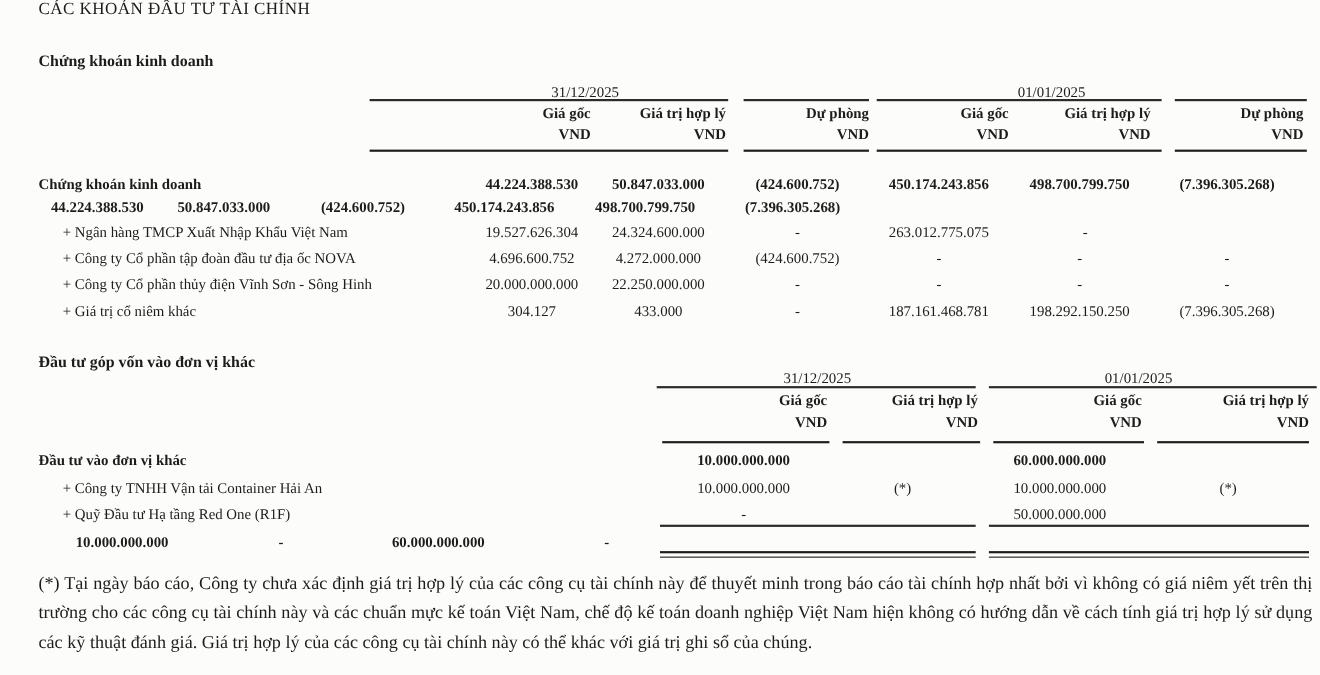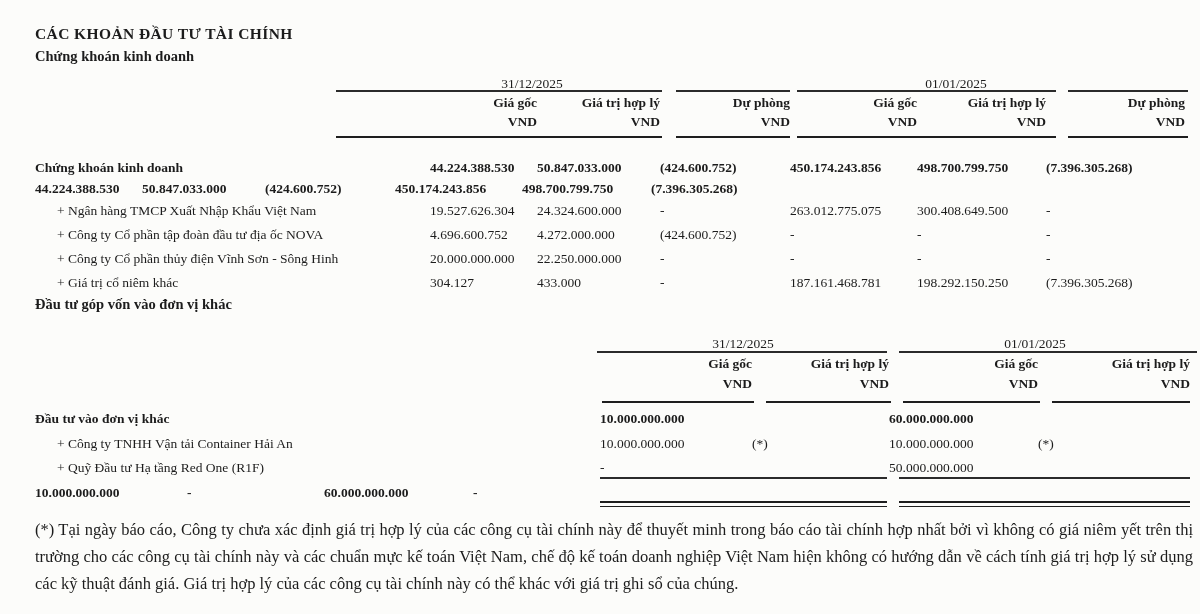--- a/index.html
+++ b/index.html
@@ -5,24 +5,24 @@
   *{margin:0;padding:0;box-sizing:border-box}
   html,body{width:1200px;height:614px}
   body{
     position:relative;overflow:hidden;
     background:#fcfcfa;color:#1c1c1c;
     font-family:"Liberation Serif","DejaVu Serif",serif;
     font-size:13.5px;
   }
   .b{font-weight:bold}
   .ctr{position:absolute;transform:translateX(-50%);font-weight:normal;white-space:nowrap}
-  .title{position:absolute;left:35px;top:25px;font-size:15.5px;font-weight:bold;letter-spacing:.4px;white-space:nowrap}
+  .title{position:absolute;left:35px;top:0;font-size:15.5px;font-weight:normal;letter-spacing:.4px;white-space:nowrap}
   .h2{position:absolute;left:35px;font-size:14.5px;font-weight:bold;white-space:nowrap}
   .sec1{top:48px}
-  .sec2{top:296px}
+  .sec2{top:322px}
 
   
   .hl{position:absolute;height:1.5px;background:#2b2b2b}
   .hl2{position:absolute;height:2px;background:#1e1e1e}
   .dbl{position:absolute;height:6px;border-top:2.5px solid #1e1e1e;border-bottom:1.5px solid #1e1e1e}
   .lA1{left:336px;top:90px;width:326px}
   .lA2{left:676px;top:90px;width:114px}
   .lA3{left:797px;top:90px;width:259px}
   .lA4{left:1068px;top:90px;width:120px}
   .lB1{left:336px;top:136px;width:326px}
@@ -52,21 +52,21 @@
   .t2n{position:absolute;top:356px;font-weight:bold;white-space:nowrap}
   .t2u{position:absolute;top:376px;font-weight:bold;white-space:nowrap}
   .sp1{right:448px}.sp2{right:311px}.sp3{right:162px}.sp4{right:10px}
 
   
   .rows{position:absolute;left:35px;display:flex;flex-direction:column}
   .trow{display:flex}
   .trow.b .cell{font-weight:bold}
   .cell{white-space:nowrap}
   .lblc{text-align:left}
-  .vc{text-align:left}
+  .vc{text-align:center}
   .ind{padding-left:22px}
   .ind2{padding-left:28px}
 
   .t1rows{top:157px;width:1153px}
   .t1rows .trow{line-height:24px}
   .t1rows .trow.tight{line-height:21px}
   .t1rows .lblc{width:395px}
   .t1rows .w1{width:107px}
   .t1rows .w2{width:123px}
   .t1rows .w3{width:130px}
@@ -134,21 +134,20 @@
     <div class="cell vc w4">450.174.243.856</div>
     <div class="cell vc w5">498.700.799.750</div>
     <div class="cell vc w6">(7.396.305.268)</div>
   </div>
   <div class="trow">
     <div class="cell lblc ind">+ Ngân hàng TMCP Xuất Nhập Khẩu Việt Nam</div>
     <div class="cell vc w1">19.527.626.304</div>
     <div class="cell vc w2">24.324.600.000</div>
     <div class="cell vc w3">-</div>
     <div class="cell vc w4">263.012.775.075</div>
-    <div class="cell vc w5">300.408.649.500</div>
     <div class="cell vc w6">-</div>
   </div>
   <div class="trow">
     <div class="cell lblc ind">+ Công ty Cổ phần tập đoàn đầu tư địa ốc NOVA</div>
     <div class="cell vc w1">4.696.600.752</div>
     <div class="cell vc w2">4.272.000.000</div>
     <div class="cell vc w3">(424.600.752)</div>
     <div class="cell vc w4">-</div>
     <div class="cell vc w5">-</div>
     <div class="cell vc w6">-</div>

